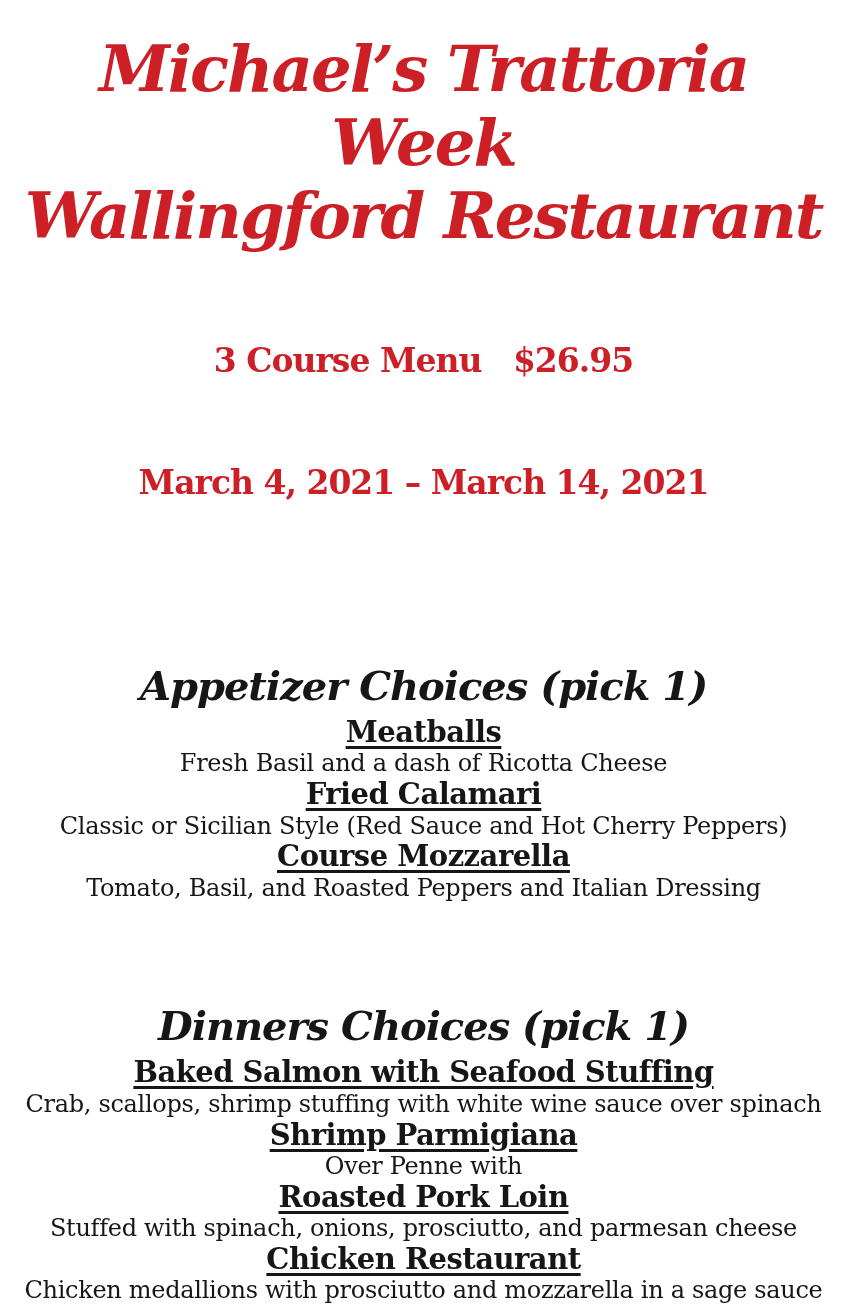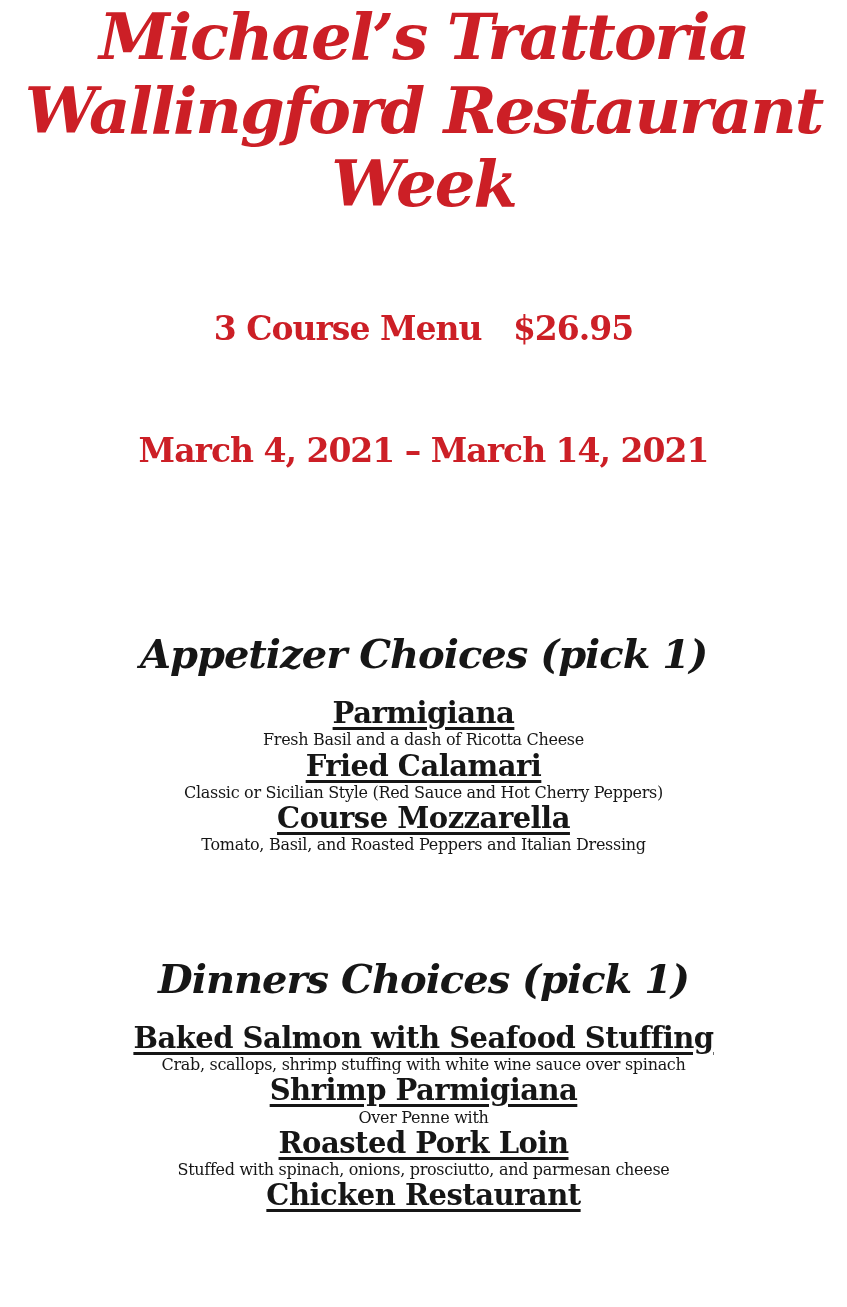--- a/index.html
+++ b/index.html
@@ -12,87 +12,88 @@
     width: 847px;
     height: 1307px;
     overflow: hidden;
     background: var(--paper, #ffffff);
     font-family: "DejaVu Serif", serif;
     color: var(--ink, #161616);
     text-align: center;
   }
   .title {
     margin: 0;
+    padding-top: 32px;
     color: var(--accent, #cc1f26);
     font-size: 64px;
     line-height: 1.15;
     font-weight: bold;
     font-style: italic;
     letter-spacing: -2px;
   }
   .title .tline { display: block; }
   .subtitle {
     margin-top: 6px;
     color: var(--accent, #cc1f26);
     font-size: 33px;
     line-height: 1.24;
     font-weight: bold;
     letter-spacing: -1px;
     white-space: pre;
   }
   .course { margin: 0; }
   .course-heading {
-    margin: 17px;
+    margin: 4px;
     font-size: 40px;
     line-height: 1.3;
     font-weight: bold;
     font-style: italic;
     letter-spacing: -1px;
   }
   .section-appetizers { margin-top: 74px; }
   .section-dinners   { margin-top: 98px; }
   .item-name {
     font-size: 29px;
     line-height: 1.15;
     font-weight: bold;
     text-decoration: underline;
     text-decoration-thickness: 2.5px;
     text-underline-offset: 4px;
     letter-spacing: -0.5px;
   }
   .section-dinners .item-name,
   .section-desserts .item-name { }
   .item-desc {
-    font-size: 16px;
+    font-size: 24px;
     line-height: 1.2;
     letter-spacing: -0.3px;
     white-space: nowrap;
   }
 </style>
 </head>
 <body>
 
 <div class="page">
 
   <header>
     <h1 class="title">
       <span class="tline">Michael’s Trattoria</span>
+      <span class="tline">Week</span>
       <span class="tline">Wallingford Restaurant</span>
-      <span class="tline">Week</span>
     </h1>
     <div class="subtitle">
       <div>3 Course Menu   $26.95</div>
       <div>March 4, 2021 – March 14, 2021</div>
     </div>
   </header>
 
   <section class="course section-appetizers">
     <h2 class="course-heading">Appetizer Choices (pick 1)</h2>
     <div class="item">
-      <div class="item-name">Parmigiana</div>
+      <div class="item-name">Meatballs</div>
       <div class="item-desc">Fresh Basil and a dash of Ricotta Cheese</div>
     </div>
     <div class="item">
       <div class="item-name">Fried Calamari</div>
       <div class="item-desc">Classic or Sicilian Style (Red Sauce and Hot Cherry Peppers)</div>
     </div>
     <div class="item">
       <div class="item-name">Course Mozzarella</div>
       <div class="item-desc">Tomato, Basil, and Roasted Peppers and Italian Dressing</div>
     </div>
@@ -107,16 +108,17 @@
     <div class="item">
       <div class="item-name">Shrimp Parmigiana</div>
       <div class="item-desc">Over Penne with</div>
     </div>
     <div class="item">
       <div class="item-name">Roasted Pork Loin</div>
       <div class="item-desc">Stuffed with spinach, onions, prosciutto, and parmesan cheese</div>
     </div>
     <div class="item">
       <div class="item-name">Chicken Restaurant</div>
+      <div class="item-desc">Chicken medallions with prosciutto and mozzarella in a sage sauce</div>
     </div>
   </section>
 
 </div>
 
 </body></html>

